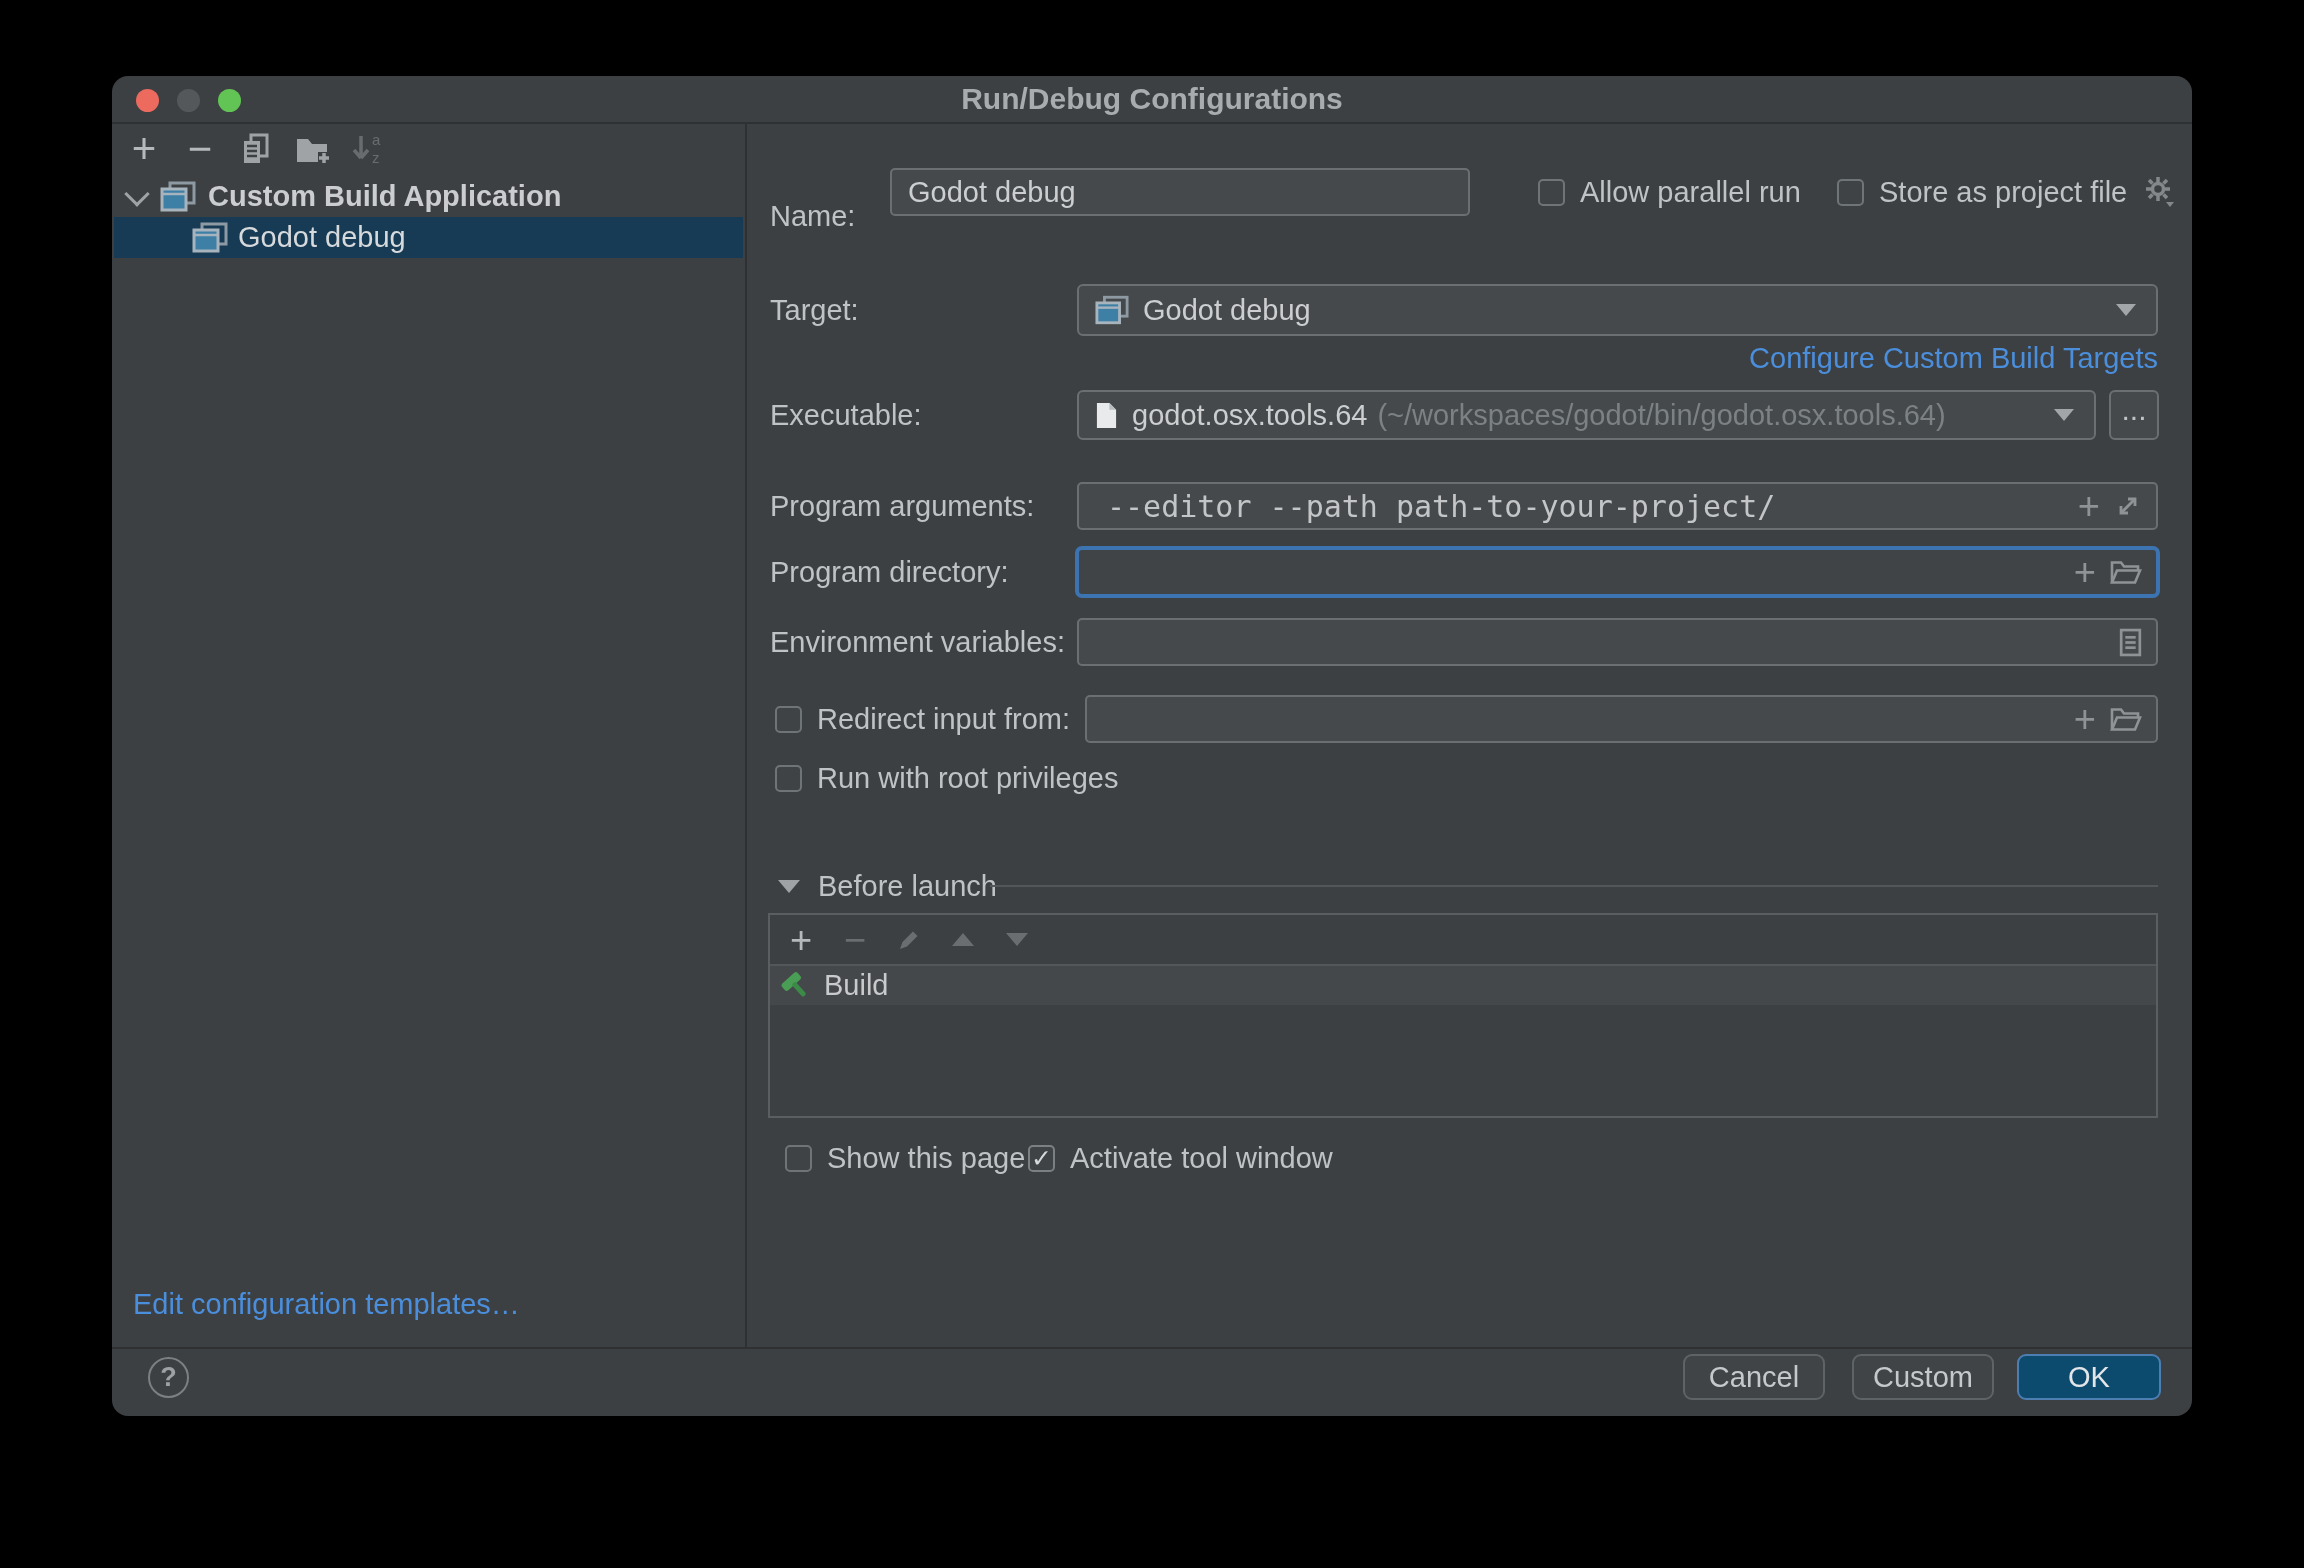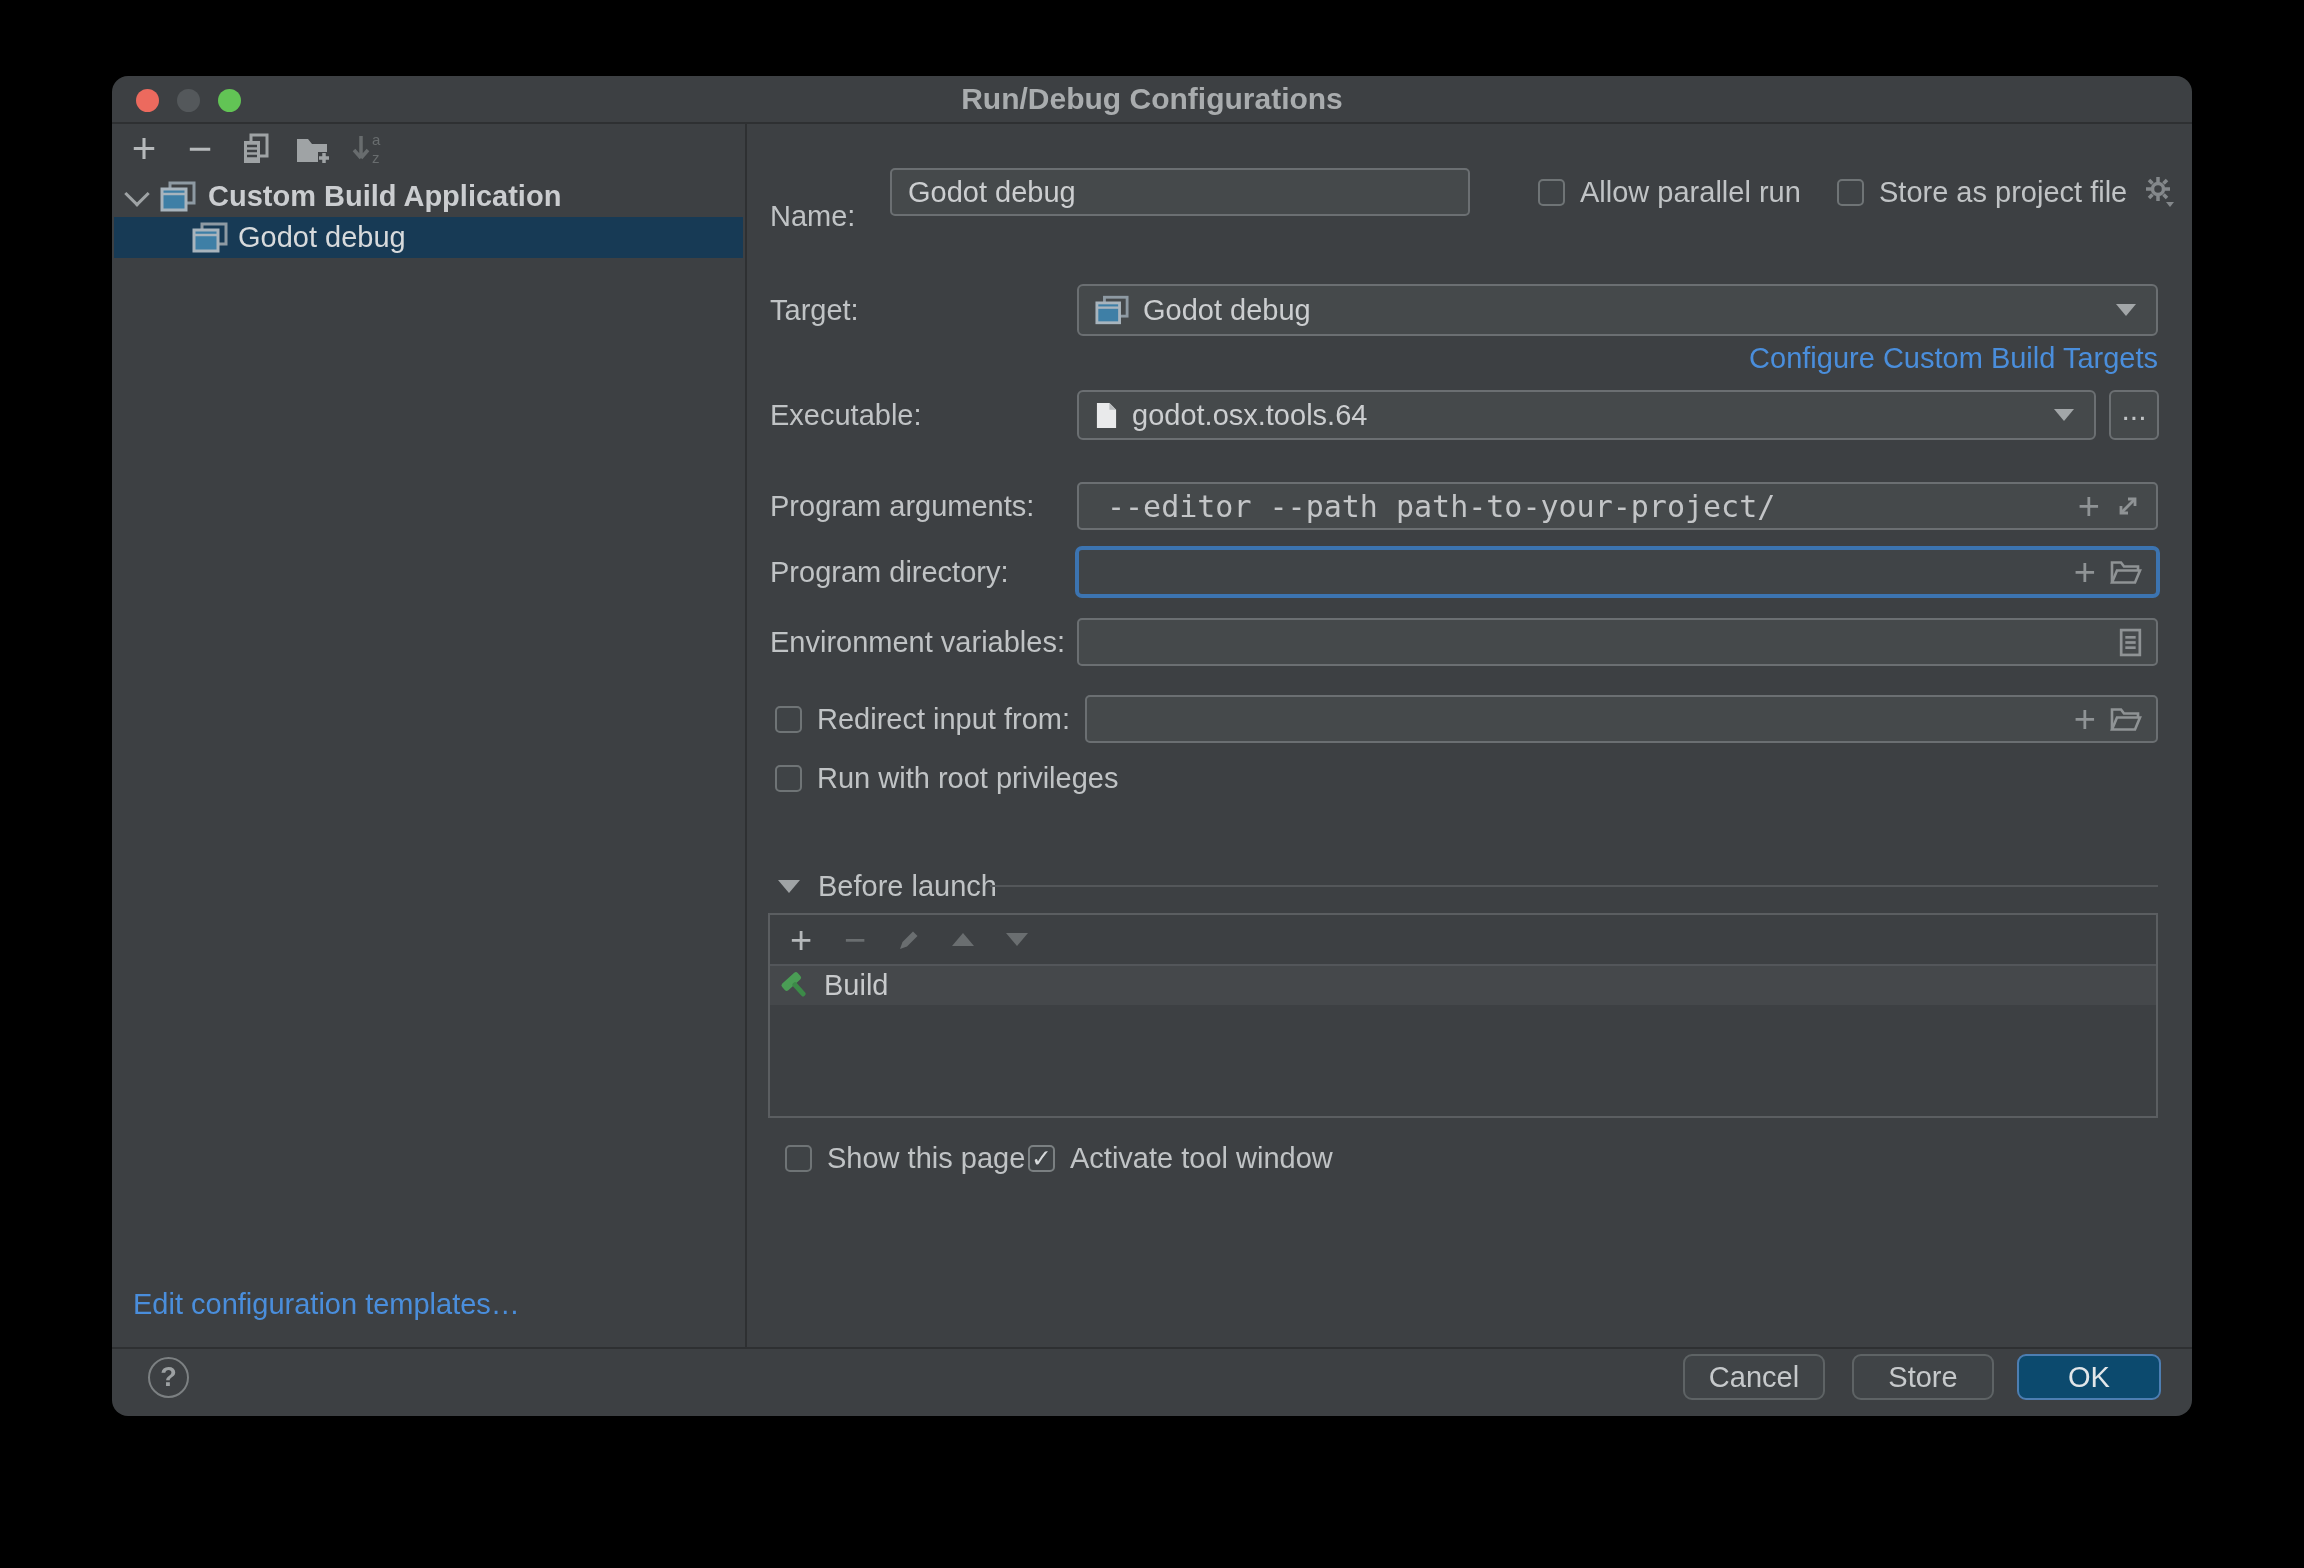--- a/index.html
+++ b/index.html
@@ -187,20 +187,21 @@
   </div>
   <a class="link" style="position:absolute;right:34px;top:266px;">Configure Custom Build Targets</a>
 
   <span class="flabel" style="left:658px;top:314px;height:50px;">Executable:</span>
   <div class="combo" style="left:965px;top:314px;width:1019px;height:50px;">
     <svg width="23" height="29" viewBox="0 0 24 30">
       <path d="M2 2 h13 l7 7 v19 h-20 z" fill="#e9eaeb"></path>
       <path d="M15 2 l7 7 h-7 z" fill="#b9bcbe"></path>
     </svg>
     <span class="val">godot.osx.tools.64</span>
+    <span class="val dim" style="margin-left:-4px;">(~/workspaces/godot/bin/godot.osx.tools.64)</span>
     <span class="combo-arrow"></span>
   </div>
   <div class="more-btn" style="left:1997px;top:314px;width:50px;height:50px;">...</div>
 
   <span class="flabel" style="left:658px;top:406px;height:48px;">Program arguments:</span>
   <div class="field" style="left:965px;top:406px;width:1081px;height:48px;">
     <span class="val mono">--editor --path path-to-your-project/</span>
     <span class="spacer"></span>
     <span class="plus-ic">+</span>
     <svg width="28" height="28" viewBox="0 0 28 28" fill="none" stroke="#8f9395" stroke-width="2.8">
@@ -294,16 +295,16 @@
     <span class="lbl">Show this page</span>
   </div>
   <div class="chk-row" style="left:916px;top:1058px;">
     <span class="cb checked">✓</span>
     <span class="lbl">Activate tool window</span>
   </div>
 
   <div class="h-sep"></div>
   <div class="help">?</div>
   <div class="btn" style="left:1571px;width:142px;top:1278px;">Cancel</div>
-  <div class="btn" style="left:1740px;width:142px;top:1278px;">Store</div>
+  <div class="btn" style="left:1740px;width:142px;top:1278px;">Custom</div>
   <div class="btn primary" style="left:1905px;width:144px;top:1278px;">OK</div>
 
 </div>
 
 </body></html>

